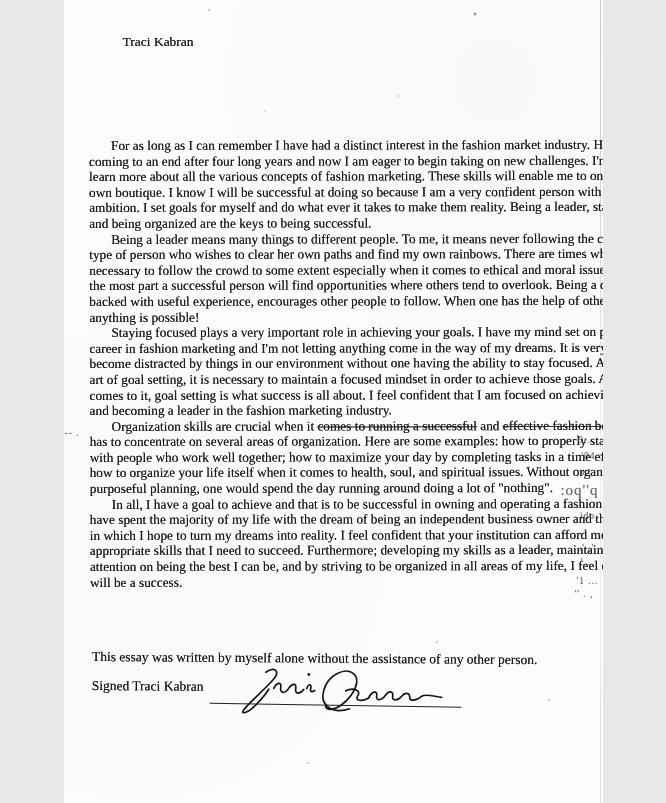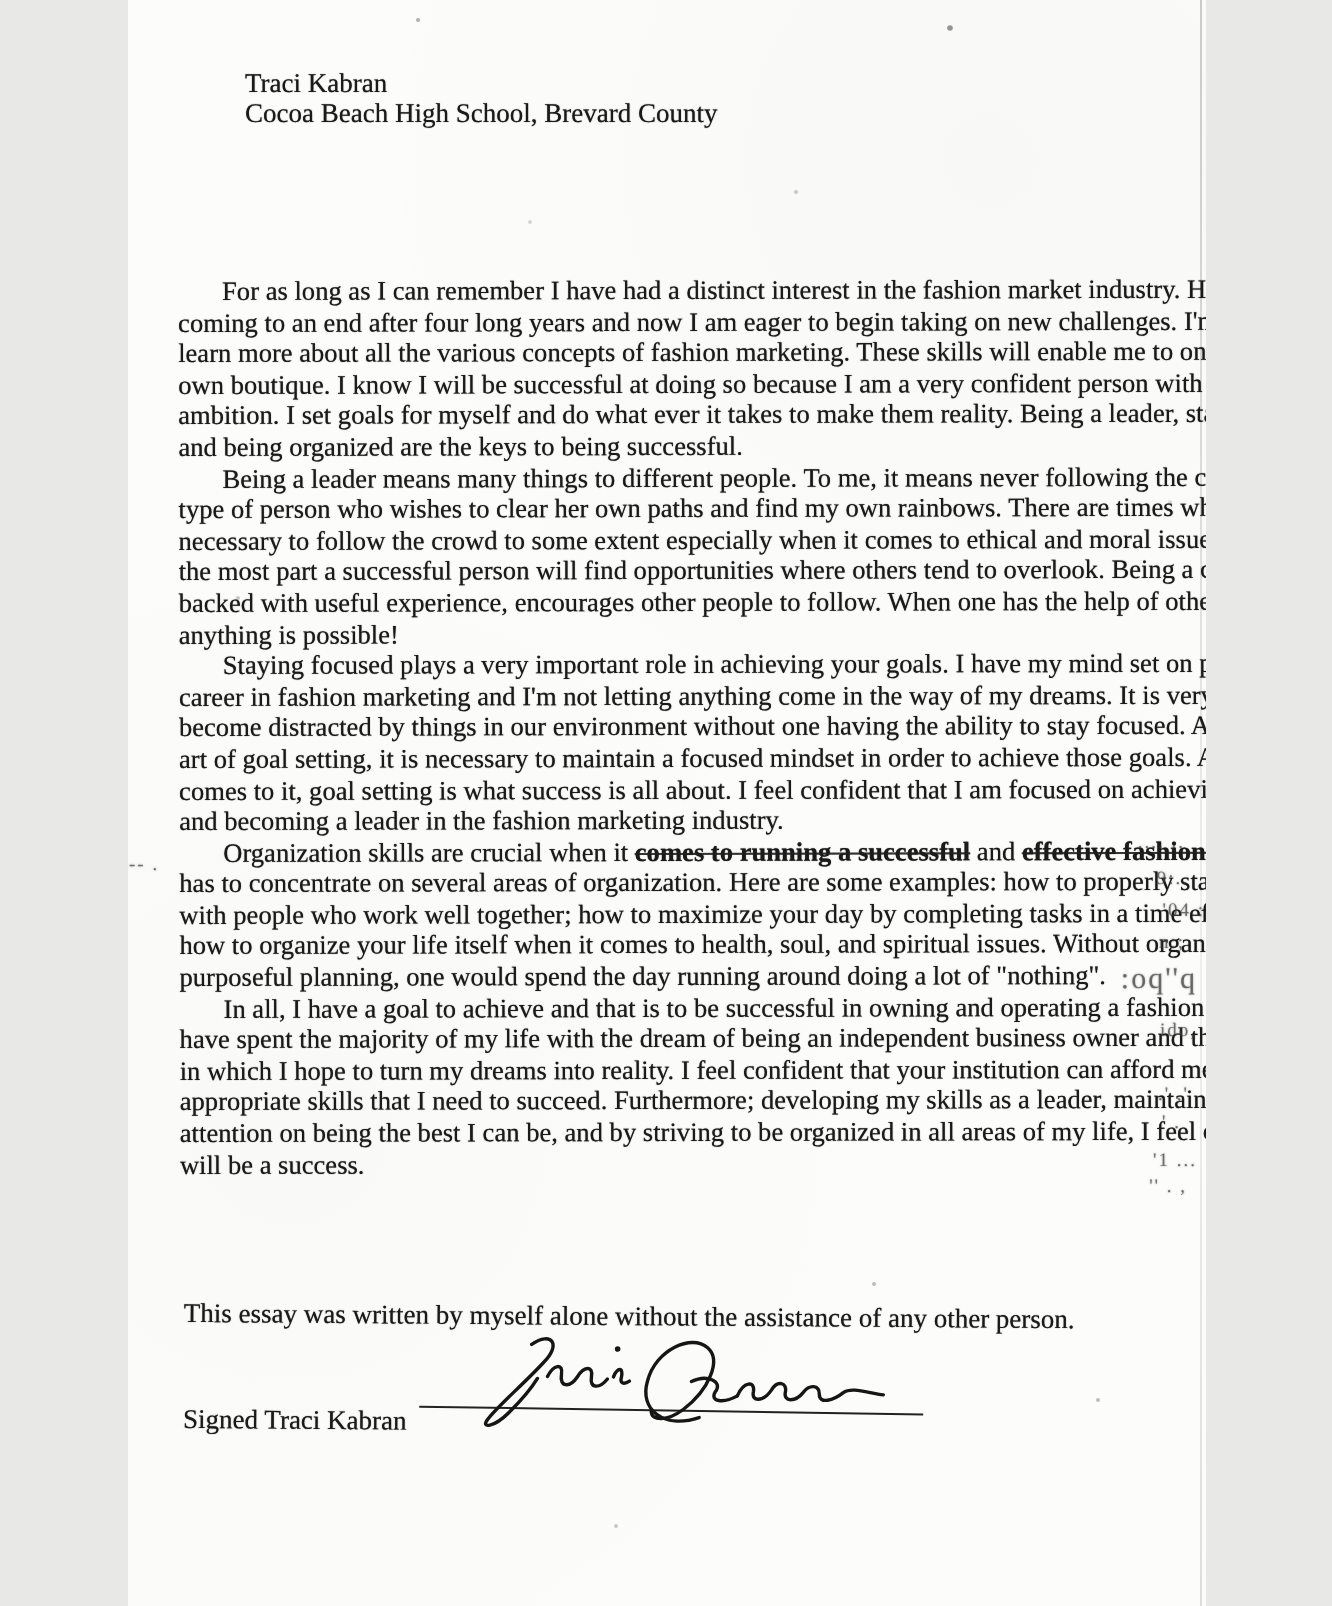--- a/index.html
+++ b/index.html
@@ -21,29 +21,28 @@
   .essay-body {
     position:absolute; left:25px; top:138px; width:601px;
     font-size:13.3px; line-height:15.6px;
     transform:rotate(-0.12deg); transform-origin:left top;
   }
   .essay-body p { margin:0; text-indent:22px; }
   .strike {
     text-decoration:line-through;
     text-decoration-color:rgba(35,35,35,.5);
     text-decoration-thickness:1px;
-    font-weight:bold;
   }
   .closing {
     position:absolute; left:28px; top:649px; width:610px; height:100px;
     font-size:13.5px; line-height:16px;
     transform:rotate(0.4deg); transform-origin:left top;
   }
   .attest { position:absolute; left:0; top:0; }
-  .signed-label { position:absolute; left:0; top:29px; white-space:nowrap;margin-top:24px; }
+  .signed-label { position:absolute; left:0; top:29px; white-space:nowrap; }
   .sigline {
     position:absolute; left:118px; top:53px; width:252px; height:0;
     border-bottom:1.3px solid #222; transform:rotate(0.5deg); transform-origin:left top;
   }
   .signature { position:absolute; left:122px; top:14px; width:244px; height:54px; }
   .artifact {
     position:absolute; font-size:9.5px; letter-spacing:1px;
     color:rgba(55,55,55,.62); text-shadow:0 0 1px rgba(70,70,70,.5);
     white-space:nowrap; font-family:"Liberation Serif",serif;
   }
@@ -78,21 +77,20 @@
 </head>
 <body>
 
 <div class="page">
 
   <div class="edge-line"></div>
   <div class="speckles"></div>
 
   <div class="header ink">
     <div>Traci Kabran</div>
-    <div>Cocoa Beach High School, Brevard County</div>
   </div>
 
   <div class="essay-body ink">
     <p>For as long as I can remember I have had a distinct interest in the fashion market industry.  High school is coming to an end after four long years and now I am eager to begin taking on new challenges.  I'm looking to learn more about all the various concepts of fashion marketing.  These skills will enable me to one day own my own boutique.  I know I will be successful at doing so because I am a very confident person with a lot of ambition.  I set goals for myself and do what ever it takes to make them reality.  Being a leader, staying focused, and being organized are the keys to being successful.</p>
     <p>Being a leader means many things to different people.  To me, it means never following the crowd.  I am the type of person who wishes to clear her own paths and find my own rainbows.  There are times when it is necessary to follow the crowd to some extent especially when it comes to ethical and moral issues; however, for the most part a successful person will find opportunities where others tend to overlook.  Being a confident leader, backed with useful experience, encourages other people to follow.  When one has the help of other individuals, anything is possible!</p>
     <p>Staying focused plays a very important role in achieving your goals.  I have my mind set on perusing my career in fashion marketing and I'm not letting anything come in the way of my dreams.  It is very easy to become distracted by things in our environment without one having the ability to stay focused.  Along with the art of goal setting, it is necessary to maintain a focused mindset in order to achieve those goals.  And when it comes to it, goal setting is what success is all about.  I feel confident that I am focused on achieving my goals and becoming a leader in the fashion marketing industry.</p>
     <p><span>Organization skills are crucial when it </span><span class="strike">comes to running a successful</span><span> and </span><span class="strike">effective fashion boutique.</span><span>  One has to concentrate on several areas of organization.  Here are some examples:  how to properly staff your store with people who work well together; how to maximize your day by completing tasks in a time efficient manner; how to organize your life itself when it comes to health, soul, and spiritual issues.  Without organization and purposeful planning, one would spend the day running around doing a lot of "nothing".</span></p>
     <p>In all, I have a goal to achieve and that is to be successful in owning and operating a fashion boutique.  I have spent the majority of my life with the dream of being an independent business owner and this is the realm in which I hope to turn my dreams into reality.  I feel confident that your institution can afford me with the appropriate skills that I need to succeed.  Furthermore; developing my skills as a leader, maintaining my focused attention on being the best I can be, and by striving to be organized in all areas of my life, I feel confident that I will be a success.</p>
   </div>
 

